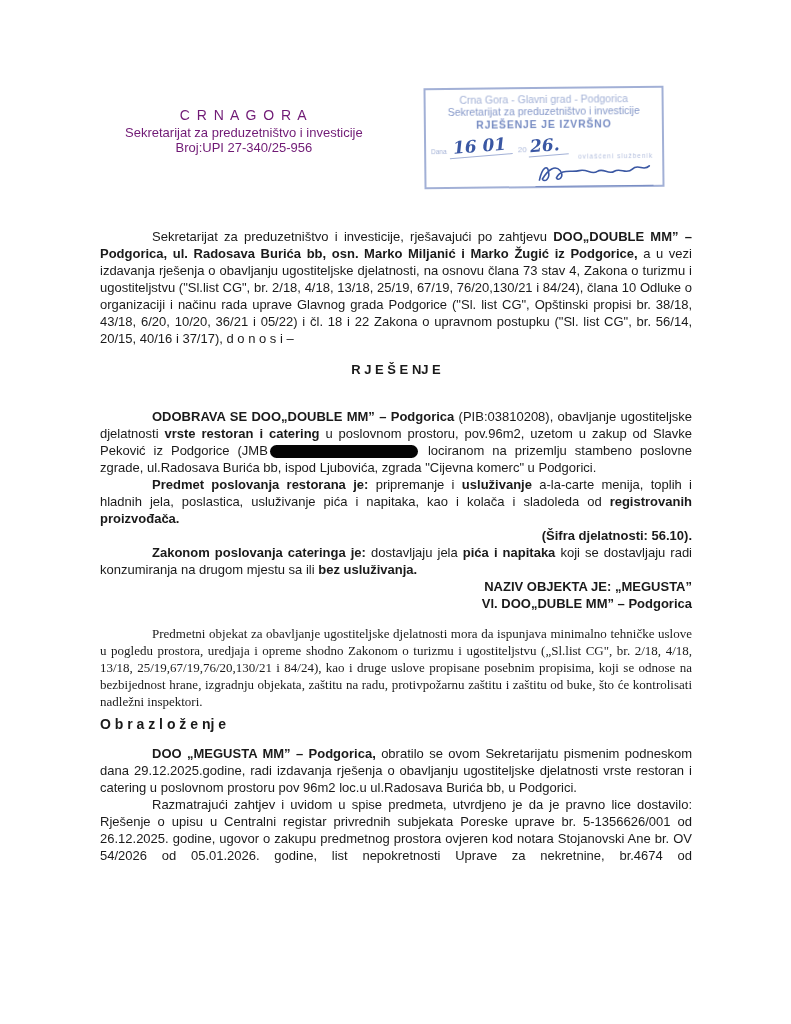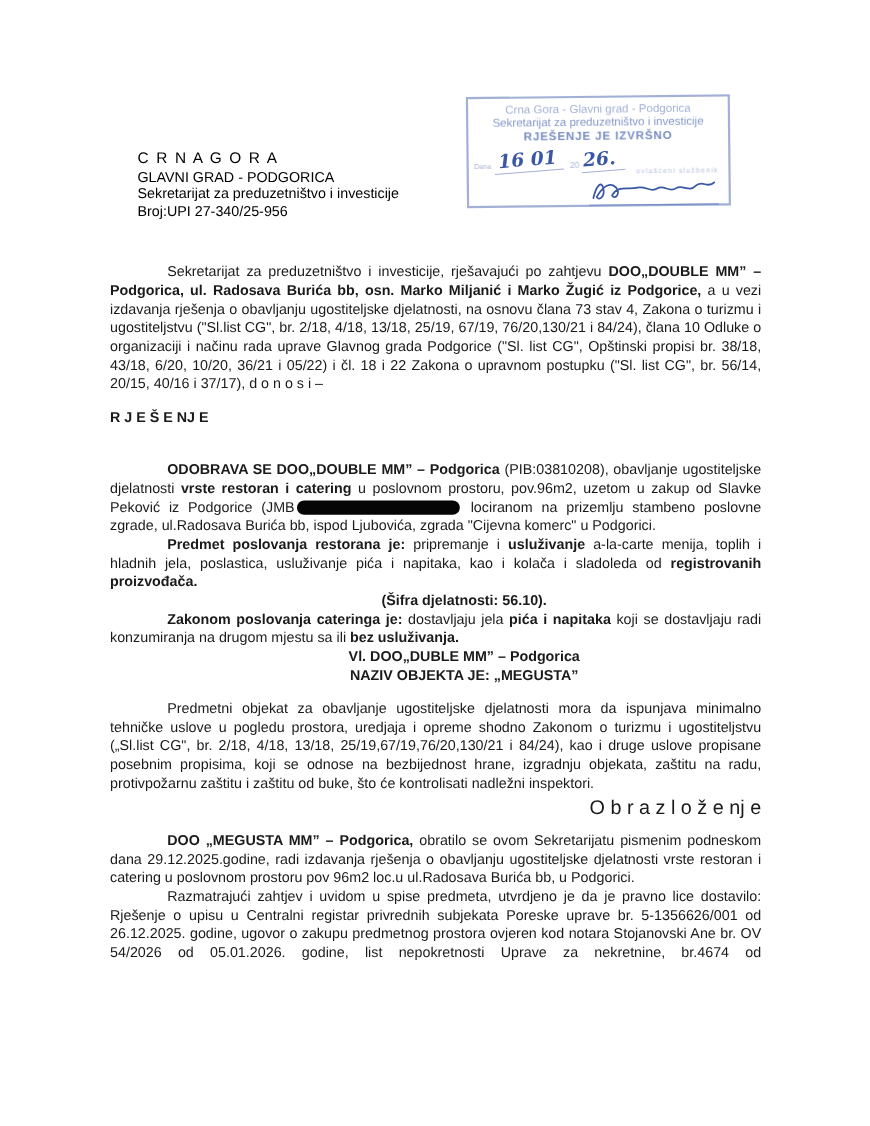--- a/index.html
+++ b/index.html
@@ -2,21 +2,21 @@
 <html><head>
 <meta charset="utf-8">
 <style>
   html,body{margin:0;padding:0;background:#e8e8e8;}
   .page{
     position:relative;width:791px;height:1024px;background:#ffffff;
     font-family:"Liberation Sans",sans-serif;color:#1b1b1b;overflow:hidden;
     box-sizing:border-box;
   }
   
-  .letterhead{position:absolute;left:125px;top:136px;font-size:13px;line-height:15.6px;color:#000000;}
+  .letterhead{position:absolute;left:125px;top:108px;font-size:13px;line-height:15.6px;color:#701a75;text-align:center;}
   .letterhead .country{font-size:14px;letter-spacing:1.5px;margin-bottom:1px;}
   
   .stamp{
     position:absolute;left:424px;top:87px;width:240px;height:101px;
     border:2px solid rgba(86,112,180,.55);box-sizing:border-box;
     color:#5670b4;text-align:center;padding-top:4px;
     transform:rotate(-0.6deg);
   }
   .stamp-print{filter:blur(.4px);}
   .stamp .s1{font-size:10.5px;opacity:.55;}
@@ -26,41 +26,40 @@
   .stamp-date .lbl{font-size:6.5px;opacity:.55;padding-bottom:2px;}
   .hw{font-family:"DejaVu Serif",serif;font-style:italic;font-size:17px;font-weight:bold;
       color:#3a57a3;display:inline-block;transform:rotate(-4deg);line-height:1;}
   .stamp-date .hw1{border-bottom:1px solid rgba(86,112,180,.55);padding:0 6px 1px 4px;margin-left:2px;}
   .stamp-date .yr{font-size:8px;opacity:.5;margin:13px 1px 2px 6px;}
   .stamp-date .hw2{border-bottom:1px solid rgba(86,112,180,.55);padding:0 8px 1px 2px;}
   .stamp-sign{display:flex;flex-direction:column;align-items:flex-end;padding-right:9px;margin-top:-3px;}
   .officer{font-size:6.5px;opacity:.45;filter:blur(.5px);letter-spacing:1px;}
   .sigwrap{border-bottom:1px solid rgba(86,112,180,.6);line-height:0;}
   
-  .doc{position:absolute;left:100px;top:238px;width:592px;font-size:13px;line-height:17px;
+  .doc{position:absolute;left:100px;top:228px;width:592px;font-size:13px;line-height:17px;
        text-align:justify;color:#1a1a1a;}
   .doc p{margin:0;text-indent:52px;}
-  .doc p.noind{text-indent:52px;text-align:center;}
+  .doc p.noind{text-indent:52px;text-align:right;}
   .b{font-weight:bold;}
-  h1.doc-title{font-size:13px;font-weight:bold;margin:14px 0 30px;text-indent:0;}
-  h2.doc-title{font-size:18px;font-weight:normal;text-align:right;margin:6px 0 12px;text-indent:0;}
+  h1.doc-title{font-size:13px;font-weight:bold;text-align:center;margin:14px 0 30px;text-indent:0;}
+  h2.doc-title{font-size:14px;font-weight:bold;text-align:left;margin:6px 0 12px;text-indent:0;}
   .naziv{margin-top:6px;font-weight:bold;}
-  .gap-top{margin-top:13px !important;}
+  .gap-top{margin-top:13px !important;font-family:Liberation Serif, serif;}
   .cutoff{text-align-last:justify;}
   .redact{display:inline-block;width:148px;height:13px;background:#050505;border-radius:7px;
           vertical-align:text-bottom;margin:0 2px;}
 </style>
 </head>
 <body>
 
 <div class="page">
 
   <div class="letterhead">
     <div class="country">C R N A   G O R A</div>
-    <div>GLAVNI GRAD - PODGORICA</div>
     <div>Sekretarijat za preduzetništvo i investicije</div>
     <div>Broj:UPI 27-340/25-956</div>
   </div>
 
   <div class="stamp">
     <div class="stamp-print s1">Crna Gora - Glavni grad - Podgorica</div>
     <div class="stamp-print s2">Sekretarijat za preduzetništvo i investicije</div>
     <div class="stamp-print s3">RJEŠENJE JE IZVRŠNO</div>
     <div class="stamp-date">
       <span class="stamp-print lbl">Dana</span>
@@ -81,22 +80,22 @@
   <div class="doc">
     <p><span>Sekretarijat za preduzetništvo i investicije, rješavajući po zahtjevu </span><span class="b">DOO„DOUBLE MM” – Podgorica, ul. Radosava Burića bb, osn. Marko Miljanić i Marko Žugić iz Podgorice,</span><span> a u vezi izdavanja rješenja o obavljanju ugostiteljske djelatnosti, na osnovu člana 73 stav 4, Zakona o turizmu i ugostiteljstvu ("Sl.list CG", br. 2/18, 4/18, 13/18, 25/19, 67/19, 76/20,130/21 i 84/24), člana 10 Odluke o organizaciji i načinu rada uprave Glavnog grada Podgorice ("Sl. list CG", Opštinski propisi br. 38/18, 43/18, 6/20, 10/20, 36/21 i 05/22) i čl. 18 i 22 Zakona o upravnom postupku ("Sl. list CG", br. 56/14, 20/15, 40/16 i 37/17), </span><span>d o n o s i –</span></p>
 
     <h1 class="doc-title">R J E Š E NJ E</h1>
 
     <p><span class="b">ODOBRAVA SE DOO„DOUBLE MM” – Podgorica </span><span>(PIB:03810208), obavljanje ugostiteljske djelatnosti </span><span class="b">vrste restoran i catering </span><span>u poslovnom prostoru, pov.96m2, uzetom u zakup od Slavke Peković iz Podgorice (JMB</span><span class="redact"></span><span> lociranom na prizemlju stambeno poslovne zgrade, ul.Radosava Burića bb, ispod Ljubovića, zgrada "Cijevna komerc" u Podgorici.</span></p>
     <p><span class="b">Predmet poslovanja restorana je:</span><span> pripremanje i </span><span class="b">usluživanje</span><span> a-la-carte menija, toplih i hladnih jela, poslastica, usluživanje pića i napitaka, kao i kolača i sladoleda od </span><span class="b">registrovanih proizvođača.</span></p>
     <p class="noind b">(Šifra djelatnosti: 56.10).</p>
     <p><span class="b">Zakonom poslovanja cateringa je:</span><span> dostavljaju jela </span><span class="b">pića i napitaka</span><span> koji se dostavljaju radi konzumiranja na drugom mjestu sa ili </span><span class="b">bez usluživanja.</span></p>
 
+    <p class="noind naziv">NAZIV OBJEKTA JE: „MEGUSTA”</p>
     <p class="noind b">Vl. DOO„DUBLE MM” – Podgorica</p>
-    <p class="noind naziv">NAZIV OBJEKTA JE: „MEGUSTA”</p>
 
     <p class="gap-top"><span>Predmetni objekat za obavljanje ugostiteljske djelatnosti mora da ispunjava minimalno tehničke uslove u pogledu prostora, uredjaja i opreme shodno Zakonom o turizmu i ugostiteljstvu („Sl.list CG", br. 2/18, 4/18, 13/18, 25/19,67/19,76/20,130/21 i 84/24), kao i druge uslove propisane posebnim propisima, koji se odnose na bezbijednost hrane, izgradnju objekata, zaštitu na radu, protivpožarnu zaštitu i zaštitu od buke, što će kontrolisati nadležni inspektori.</span></p>
 
     <h2 class="doc-title">O b r a z l o ž e nj e</h2>
 
     <p><span class="b">DOO „MEGUSTA MM” – Podgorica,</span><span> obratilo se ovom Sekretarijatu pismenim podneskom dana 29.12.2025.godine, radi izdavanja rješenja o obavljanju ugostiteljske djelatnosti vrste restoran i catering u poslovnom prostoru pov 96m2 loc.u ul.Radosava Burića bb, u Podgorici.</span></p>
     <p class="cutoff"><span>Razmatrajući zahtjev i uvidom u spise predmeta, utvrdjeno je da je pravno lice dostavilo: Rješenje o upisu u Centralni registar privrednih subjekata Poreske uprave br. 5-1356626/001 od 26.12.2025. godine, ugovor o zakupu predmetnog prostora ovjeren kod notara Stojanovski Ane br. OV 54/2026 od 05.01.2026. godine, list nepokretnosti Uprave za nekretnine, br.4674 od</span></p>
   </div>
 
 </div>

